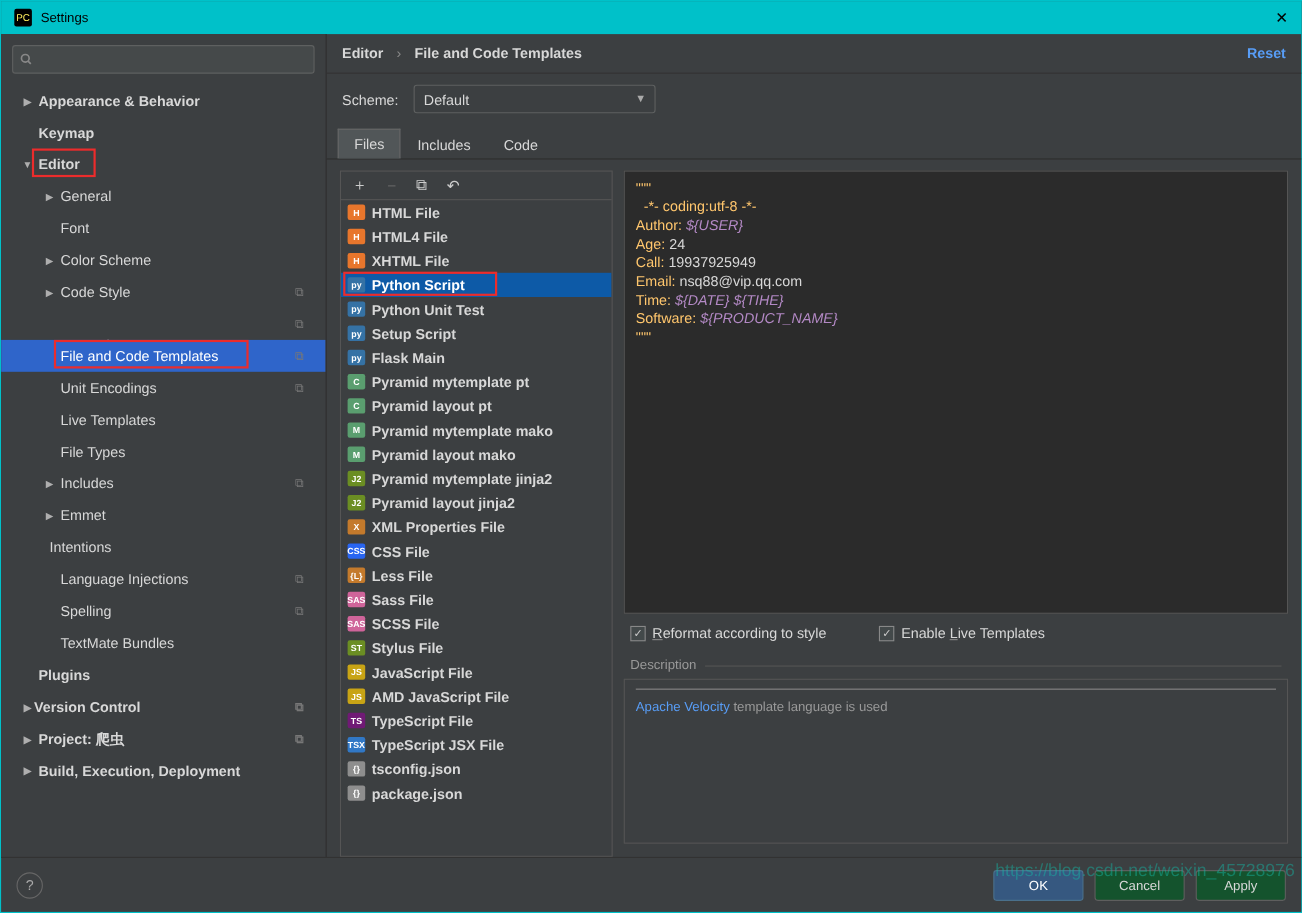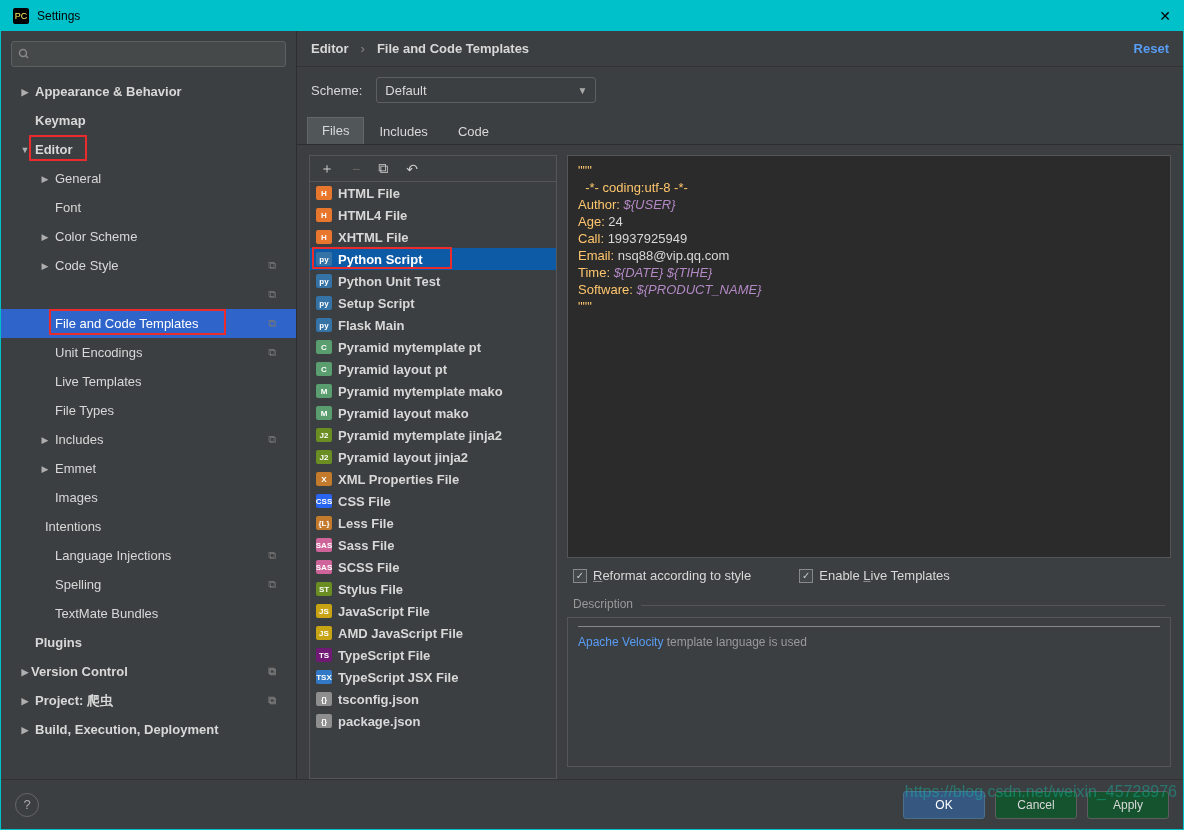--- a/index.html
+++ b/index.html
@@ -159,24 +159,20 @@
           </div>
           <div class="tree-row" style="padding-left: 38px;">
             <span class="arrow">▶</span>
             <span style="margin-left: 4px;">Includes</span>
             <span class="copy-icon">⧉</span>
           </div>
           <div class="tree-row" style="padding-left: 38px;">
             <span class="arrow">▶</span>
             <span style="margin-left: 4px;">Emmet</span>
           </div>
-          <div class="tree-row" style="padding-left: 38px;">
-            <span class="arrow"></span>
-            <span style="margin-left: 4px;">Images</span>
-          </div>
           <div class="tree-row" style="padding-left: 28px;">
             <span class="arrow"></span>
             <span style="margin-left: 4px;">Intentions</span>
           </div>
           <div class="tree-row" style="padding-left: 38px;">
             <span class="arrow"></span>
             <span style="margin-left: 4px;">Language Injections</span>
             <span class="copy-icon">⧉</span>
           </div>
           <div class="tree-row" style="padding-left: 38px;">

